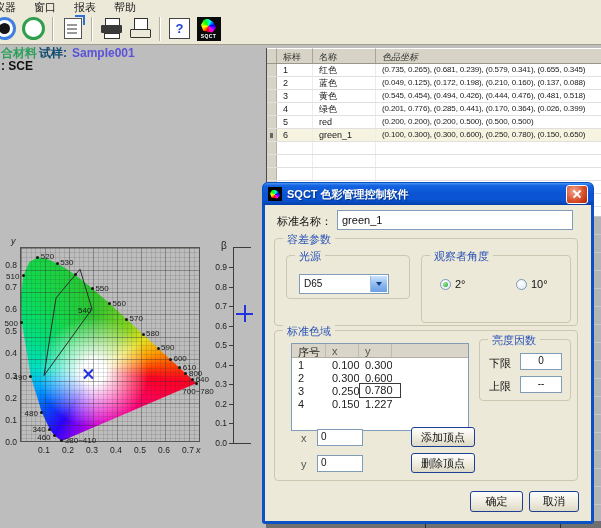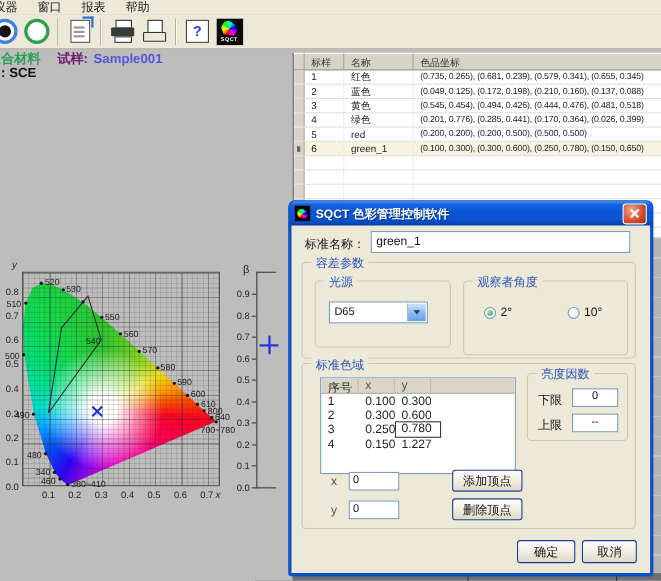--- a/index.html
+++ b/index.html
@@ -38,21 +38,21 @@
            justify-content:center;font-weight:bold;color:#1f3fd0;font-size:13px;}
   .sqct{width:24px;height:24px;background:#0a0a0a;display:flex;flex-direction:column;align-items:center;}
   .sqct-blob{margin-top:2px;width:15px;height:14px;
      background:conic-gradient(from 200deg,#f00,#ff0,#0f0,#0ff,#00f,#f0f,#f00);
      clip-path:polygon(45% 0,80% 25%,100% 65%,75% 100%,15% 88%,0 45%,18% 10%);}
   .sqct-txt{font-size:5px;color:#fff;font-weight:bold;letter-spacing:.4px;line-height:6px;}
 
   
   .info1{position:absolute;left:1px;top:45px;font-size:12px;font-weight:bold;white-space:nowrap;}
   .t-green{color:#2aa05a;}
-  .t-dark{color:#701a75;margin-left:15px;}
+  .t-dark{color:#0c4a6e;margin-left:2px;}
   .t-blue{color:#5a52d8;margin-left:5px;font-weight:bold;}
   .info2{position:absolute;left:1px;top:59px;font-size:12px;font-weight:bold;color:#111;}
 
   
   .chart-layer{position:absolute;inset:0;}
   .horseshoe{position:absolute;left:20px;top:247px;width:180px;height:195px;
     background:
       radial-gradient(circle 55px at 41% 64%,#fff 0,#fff 12px,rgba(255,255,255,0) 55px),
       conic-gradient(from 0deg at 41% 64%,
         #2ec42e 0deg,#86d41f 38deg,#e8e020 58deg,#ff9800 74deg,#ff4000 86deg,#ff0024 96deg,
@@ -78,21 +78,21 @@
   .btick{position:absolute;font-size:8.5px;color:#222;text-align:right;}
   .bplus{position:absolute;background:#2233dd;}
 
   
   .stable{position:absolute;left:266px;top:48px;width:335px;height:168px;background:#fff;
           border-left:1px solid #4a4a4a;overflow:hidden;}
   .thead{display:flex;height:16px;background:#d7d3c6;border-bottom:1px solid #9a968a;box-sizing:border-box;}
   .th{box-sizing:border-box;border-right:1px solid #a8a496;border-top:1px solid #fff;
       padding:2px 0 0 6px;color:#333;font-size:9px;overflow:hidden;white-space:nowrap;}
   .th.sel{width:10px;padding:0;}
-  .th.c0{width:36px;}.th.c1{width:63px;}.th.c2{flex:1;}
+  .th.c0{width:36px;}.th.c1{width:63px;}.th.c2{flex:1;font-style:italic;}
   .trow{display:flex;height:13px;border-bottom:1px solid #e0e0e0;align-items:center;box-sizing:border-box;}
   .trow.active{background:#f7f3e1;}
   .td{box-sizing:border-box;overflow:hidden;white-space:nowrap;font-size:9px;color:#1a1a1a;height:100%;line-height:12px;}
   .td.sel{width:10px;background:#d7d3c6;border-right:1px solid #b5b1a4;}
   .td.sel.mark::after{content:"";display:block;margin:4px auto 0;width:3px;height:5px;background:#666;}
   .td.c0{width:36px;padding-left:6px;border-right:1px solid #ececec;}
   .td.c1{width:63px;padding-left:6px;border-right:1px solid #ececec;}
   .td.c2{flex:1;padding-left:6px;font-size:8px;letter-spacing:-0.15px;}
 
   .grey-panel{position:absolute;left:266px;top:216px;width:335px;height:305px;background:#b4b4b4;
@@ -395,21 +395,21 @@
       <div class="titletext">SQCT 色彩管理控制软件</div>
       <div class="closebtn"></div>
     </div>
 
     <div class="dlbl" style="left:12px;top:29px">标准名称：</div>
     <div class="tin" style="left:72px;top:25px;width:236px;height:20px">green_1</div>
 
     <div class="groupbox" style="left:9px;top:53px;width:304px;height:88px">
       <div class="grouplegend">容差参数</div>
 
-      <div class="groupbox" style="left:11px;top:16px;width:124px;height:61px">
+      <div class="groupbox" style="left:11px;top:16px;width:124px;height:44px">
         <div class="grouplegend">光源</div>
         <div class="combo">
           <span>D65</span>
           <div class="combo-btn">
             <div class="combo-arrow"></div>
           </div>
         </div>
       </div>
 
       <div class="groupbox" style="left:146px;top:16px;width:150px;height:68px">

